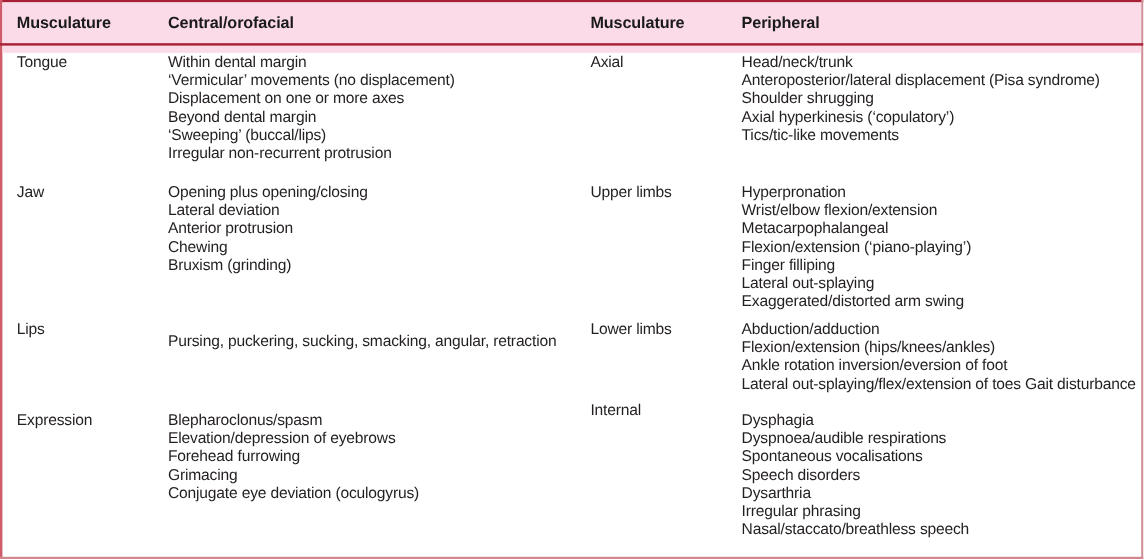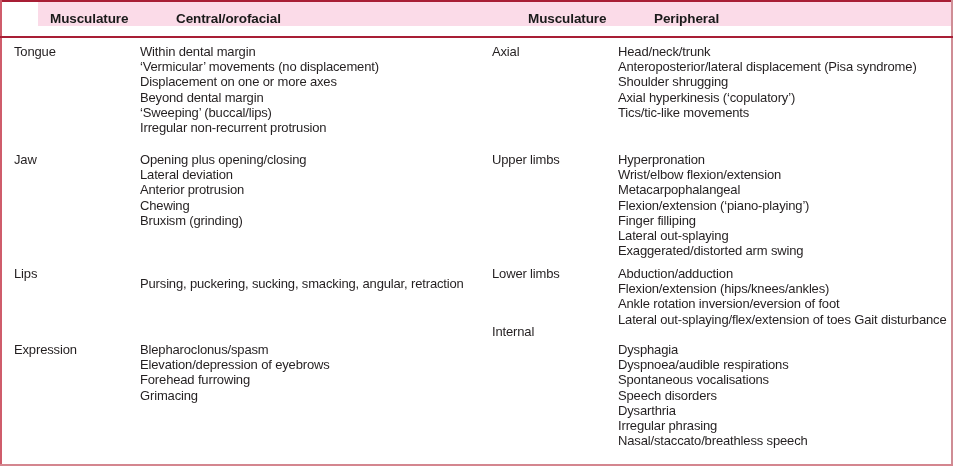--- a/index.html
+++ b/index.html
@@ -43,23 +43,22 @@
   }
   .rule-top    { top: 0; }
   .rule-bottom { bottom: 0; }
 
   
   .head-band {
     position: absolute;
     left: 2px;
     right: 2px;
     top: 2px;
-    height: 24px;
+    height: 42px;
     box-sizing: border-box;
-    margin-left: 36px;
   }
   .head-rule {
     position: absolute;
     left: 0;
     right: 0;
     top: 36px;
     height: 2px;
   }
 
   .head-inner {
@@ -147,20 +146,21 @@
       <div class="bcell col1" style="top: 228px;">Lips</div>
       <div class="bcell col2" style="top: 238px;">
         <span class="ln">Pursing, puckering, sucking, smacking, angular, retraction</span>
       </div>
       <div class="bcell col1" style="top: 304px;">Expression</div>
       <div class="bcell col2" style="top: 304px;">
         <span class="ln">Blepharoclonus/spasm</span>
         <span class="ln">Elevation/depression of eyebrows</span>
         <span class="ln">Forehead furrowing</span>
         <span class="ln">Grimacing</span>
+        <span class="ln">Conjugate eye deviation (oculogyrus)</span>
       </div>
       <div class="bcell col3" style="top: 6px;">Axial</div>
       <div class="bcell col4" style="top: 6px;">
         <span class="ln">Head/neck/trunk</span>
         <span class="ln">Anteroposterior/lateral displacement (Pisa syndrome)</span>
         <span class="ln">Shoulder shrugging</span>
         <span class="ln">Axial hyperkinesis (‘copulatory’)</span>
         <span class="ln">Tics/tic-like movements</span>
       </div>
       <div class="bcell col3" style="top: 114px;">Upper limbs</div>
@@ -173,21 +173,21 @@
         <span class="ln">Lateral out-splaying</span>
         <span class="ln">Exaggerated/distorted arm swing</span>
       </div>
       <div class="bcell col3" style="top: 228px;">Lower limbs</div>
       <div class="bcell col4" style="top: 228px;">
         <span class="ln">Abduction/adduction</span>
         <span class="ln">Flexion/extension (hips/knees/ankles)</span>
         <span class="ln">Ankle rotation inversion/eversion of foot</span>
         <span class="ln">Lateral out-splaying/flex/extension of toes Gait disturbance</span>
       </div>
-      <div class="bcell col3" style="top: 286px;">Internal</div>
+      <div class="bcell col3" style="top: 296px;">Internal</div>
       <div class="bcell col4" style="top: 304px;">
         <span class="ln">Dysphagia</span>
         <span class="ln">Dyspnoea/audible respirations</span>
         <span class="ln">Spontaneous vocalisations</span>
         <span class="ln">Speech disorders</span>
         <span class="ln">Dysarthria</span>
         <span class="ln">Irregular phrasing</span>
         <span class="ln">Nasal/staccato/breathless speech</span>
       </div>
     </div>

